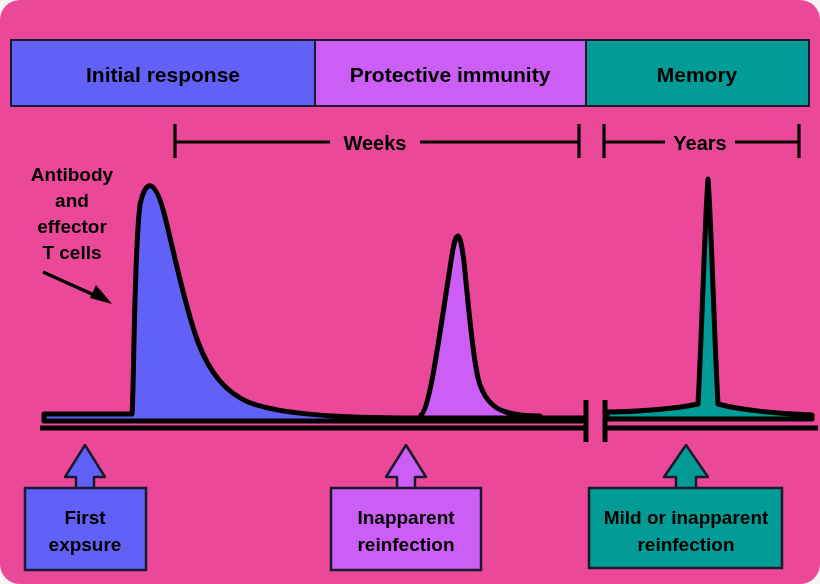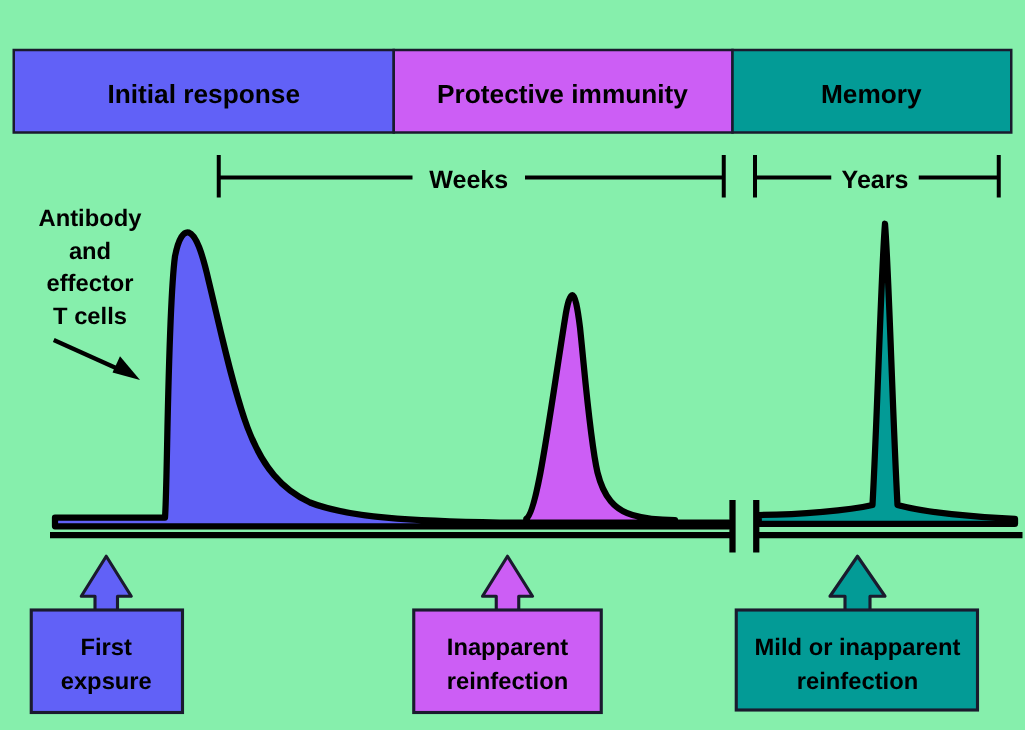--- a/index.html
+++ b/index.html
@@ -42,21 +42,21 @@
   .axis-caption-line {
     font-size: 19px;
   }
   .event-label-line {
     font-size: 19px;
   }
 </style>
 </head>
 <body>
 
-<div id="diagram-root" style="background: #86efac;">
+<div id="diagram-root" style="background: #ec4899; border-radius: 20px;">
 
   <svg id="diagram-svg" viewBox="0 0 820 584" xmlns="http://www.w3.org/2000/svg">
 
     <g>
       <rect id="phase-rect-0" x="11" y="40" width="304" height="66" stroke="#1a1a2e" stroke-width="2" fill="#6161f7"></rect>
       <rect id="phase-rect-1" x="315" y="40" width="271" height="66" stroke="#1a1a2e" stroke-width="2" fill="#cc5ef5"></rect>
       <rect id="phase-rect-2" x="586" y="40" width="223" height="66" stroke="#1a1a2e" stroke-width="2" fill="#039b96"></rect>
 
       <text class="phase-label" x="163" y="82" text-anchor="middle">Initial response</text>
       <text class="phase-label" x="450" y="82" text-anchor="middle">Protective immunity</text>

